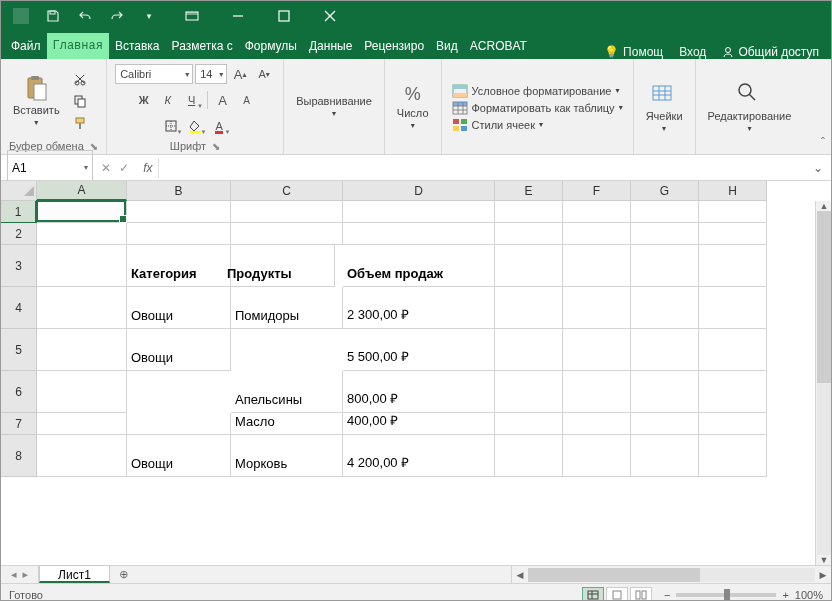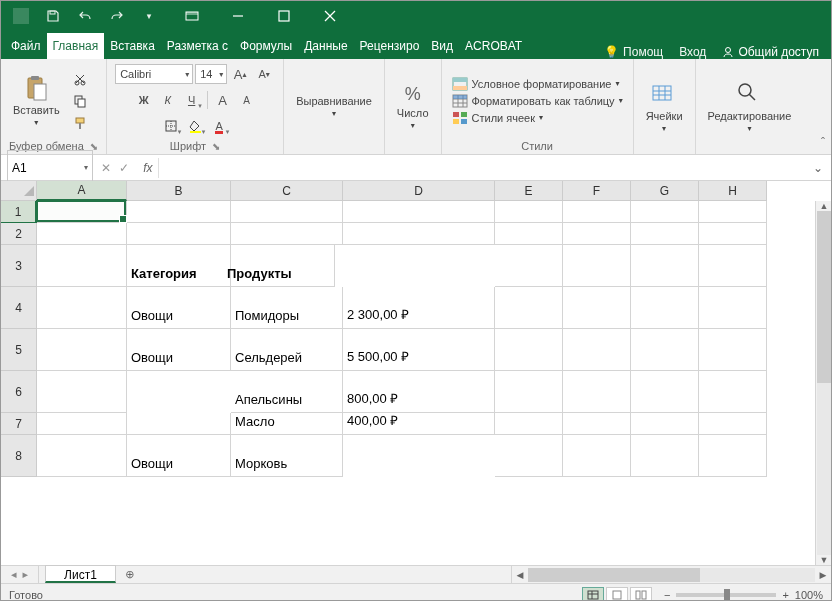--- a/index.html
+++ b/index.html
@@ -5,21 +5,21 @@
 * { box-sizing: border-box; margin: 0; padding: 0; font-family: 'Segoe UI', Tahoma, sans-serif; }
 body { background: #fff; width: 832px; height: 601px; overflow: hidden; border: 1px solid #999; }
 .titlebar { background: #0f6e3c; height: 30px; display: flex; align-items: center; color: #fff; font-size: 12px; }
 .qat { display: flex; gap: 12px; padding: 0 10px; }
 .qat-btn { width: 20px; height: 20px; display: flex; align-items: center; justify-content: center; opacity: 0.9; }
 .title { flex: 1; text-align: center; }
 .winctrl { display: flex; gap: 0; }
 .winctrl .wbtn { width: 46px; height: 30px; display: flex; align-items: center; justify-content: center; }
 .tabbar { background: #0f6e3c; height: 28px; display: flex; align-items: flex-end; color: #fff; font-size: 12px; padding-left: 4px; }
 .tabbar .tab { padding: 6px 6px 6px 6px; height: 26px; cursor: pointer; white-space: nowrap; }
-.tabbar .tab.active { background: #ffffff; color: #217346; }
+.tabbar .tab.active { background: #86efac; color: #217346; font-family: Liberation Mono, monospace; }
 .tabbar .right { margin-left: auto; display: flex; align-items: center; gap: 4px; padding-right: 6px; }
 .tabbar .tell { display: flex; align-items: center; gap: 4px; padding: 0 6px; opacity: 0.95; }
 .tabbar .share { display: flex; align-items: center; gap: 4px; padding: 0 6px; }
 .ribbon { background: #f1f1f1; height: 96px; border-bottom: 1px solid #d4d4d4; display: flex; align-items: stretch; font-size: 11px; color: #444; position: relative; }
 .group { border-right: 1px solid #d8d8d8; padding: 4px 8px 2px 8px; display: flex; flex-direction: column; justify-content: space-between; }
 .group-label { text-align: center; color: #666; font-size: 11px; padding-top: 2px; display: flex; justify-content: center; align-items: center; gap: 6px; }
 .group-body { display: flex; align-items: center; gap: 6px; flex: 1; }
 .bigbtn { display: flex; flex-direction: column; align-items: center; justify-content: center; gap: 2px; padding: 2px 4px; color: #444; }
 .bigbtn .icn { width: 28px; height: 28px; }
 .smcol { display: flex; flex-direction: column; gap: 4px; }
@@ -50,21 +50,21 @@
 .cell { position: absolute; border-right: 1px solid #d4d4d4; border-bottom: 1px solid #d4d4d4; font-size: 13px; display: flex; align-items: flex-end; padding: 2px 4px 5px 4px; color: #000; }
 .cell.hdr { font-weight: bold; }
 .sel { position: absolute; border: 2px solid #217346; background: rgba(33,115,70,0.02); pointer-events: none; }
 .sel::after { content: ''; position: absolute; right: -3px; bottom: -3px; width: 6px; height: 6px; background: #217346; border: 1px solid #fff; }
 .colhdr.active, .rowhdr.active { background: #d3e0d3; border-bottom-color: #217346; }
 .colhdr.active { border-bottom: 2px solid #217346; }
 .rowhdr.active { border-right: 2px solid #217346; }
 
 .hscroll-area { height: 18px; border-top: 1px solid #d4d4d4; display: flex; align-items: stretch; background: #f1f1f1; font-size: 11px; }
 .sheet-nav { display: flex; align-items: center; gap: 6px; padding: 0 10px; color: #888; border-right: 1px solid #d4d4d4; }
-.sheettab { background: #fff; border: 1px solid #ccc; border-bottom: 2px solid #217346; padding: 2px 18px; font-size: 12px; margin-top: -1px; margin-left: 6px; }
+.sheettab { background: #fff; border: 1px solid #ccc; border-bottom: 2px solid #217346; padding: 2px 18px; font-size: 12px; margin-top: -1px; }
 .addsheet { width: 28px; display: flex; align-items: center; justify-content: center; color: #666; border: 1px solid transparent; }
 .hscroll { flex: 1; display: flex; align-items: center; background: #f1f1f1; margin-left: auto; max-width: 320px; border-left: 1px solid #d4d4d4; }
 .scr-btn { width: 16px; text-align: center; color: #666; font-size: 9px; }
 .scr-track { flex: 1; background: #e8e8e8; height: 14px; position: relative; }
 .scr-thumb { position: absolute; left: 0; width: 60%; height: 100%; background: #cdcdcd; }
 
 .statusbar { height: 22px; background: #f1f1f1; border-top: 1px solid #d4d4d4; display: flex; align-items: center; font-size: 11px; color: #555; padding: 0 8px; }
 .statusbar .sp { flex: 1; }
 .viewbtns { display: flex; gap: 2px; margin-right: 12px; }
 .viewbtn { width: 22px; height: 16px; border: 1px solid #ccc; background: #fff; display: flex; align-items: center; justify-content: center; }
@@ -301,23 +301,20 @@
                 <rect x="9" y="1" width="6" height="5" fill="#5a5"></rect>
                 <rect x="1" y="8" width="6" height="5" fill="#fc5"></rect>
                 <rect x="9" y="8" width="6" height="5" fill="#59c"></rect>
               </svg>
             </span>
             <span>Стили ячеек</span>
             <span style="font-size:8px;">▾</span>
           </div>
       </div>
     </div>
-    <div class="group-label">
-        <span>Стили</span>
-      </div>
   </div>
 
   <div class="group">
     <div class="group-body">
         <div class="bigbtn">
           <div class="icn">
             <svg width="24" height="24">
               <rect x="3" y="6" width="18" height="14" fill="none" stroke="#5b9bd5"></rect>
               <line x1="3" y1="11" x2="21" y2="11" stroke="#5b9bd5"></line>
               <line x1="3" y1="15" x2="21" y2="15" stroke="#5b9bd5"></line>
@@ -396,30 +393,31 @@
       <div class="cell" style="left: 126px; top: 42px; width: 104px; height: 22px;"></div>
       <div class="cell hdr" style="left: 126px; top: 64px; width: 104px; height: 42px;">Категория</div>
       <div class="cell" style="left: 126px; top: 106px; width: 104px; height: 42px;">Овощи</div>
       <div class="cell" style="left: 126px; top: 148px; width: 104px; height: 42px;">Овощи</div>
       <div class="cell" style="left: 126px; top: 232px; width: 104px; height: 22px;"></div>
       <div class="cell" style="left: 126px; top: 254px; width: 104px; height: 42px;">Овощи</div>
       <div class="cell" style="left: 230px; top: 20px; width: 112px; height: 22px;"></div>
       <div class="cell" style="left: 230px; top: 42px; width: 112px; height: 22px;"></div>
       <div class="cell hdr" style="left: 222px; top: 64px; width: 112px; height: 42px;">Продукты</div>
       <div class="cell" style="left: 230px; top: 106px; width: 112px; height: 42px;">Помидоры</div>
-      <div class="cell" style="left: 230px; top: 148px; width: 112px; height: 42px;">Сельдерей</div>
       <div class="cell" style="left: 230px; top: 232px; width: 112px; height: 22px;">Масло</div>
       <div class="cell" style="left: 230px; top: 190px; width: 112px; height: 42px;">Апельсины</div>
       <div class="cell" style="left: 230px; top: 254px; width: 112px; height: 42px;">Морковь</div>
       <div class="cell" style="left: 342px; top: 20px; width: 152px; height: 22px;"></div>
       <div class="cell" style="left: 342px; top: 42px; width: 152px; height: 22px;"></div>
+      <div class="cell hdr" style="left: 342px; top: 64px; width: 152px; height: 42px;">Объем продаж</div>
       <div class="cell" style="left: 342px; top: 106px; width: 152px; height: 42px;">2 300,00 ₽</div>
       <div class="cell" style="left: 342px; top: 148px; width: 152px; height: 42px;">5 500,00 ₽</div>
       <div class="cell" style="left: 342px; top: 190px; width: 152px; height: 42px;">800,00 ₽</div>
       <div class="cell" style="left: 342px; top: 232px; width: 152px; height: 22px;">400,00 ₽</div>
+      <div class="cell" style="left: 342px; top: 254px; width: 152px; height: 42px;">4 200,00 ₽</div>
       <div class="cell" style="left: 494px; top: 20px; width: 68px; height: 22px;"></div>
       <div class="cell" style="left: 494px; top: 42px; width: 68px; height: 22px;"></div>
       <div class="cell" style="left: 494px; top: 64px; width: 68px; height: 42px;"></div>
       <div class="cell" style="left: 494px; top: 106px; width: 68px; height: 42px;"></div>
       <div class="cell" style="left: 494px; top: 148px; width: 68px; height: 42px;"></div>
       <div class="cell" style="left: 494px; top: 190px; width: 68px; height: 42px;"></div>
       <div class="cell" style="left: 494px; top: 232px; width: 68px; height: 22px;"></div>
       <div class="cell" style="left: 494px; top: 254px; width: 68px; height: 42px;"></div>
       <div class="cell" style="left: 562px; top: 20px; width: 68px; height: 22px;"></div>
       <div class="cell" style="left: 562px; top: 42px; width: 68px; height: 22px;"></div>

